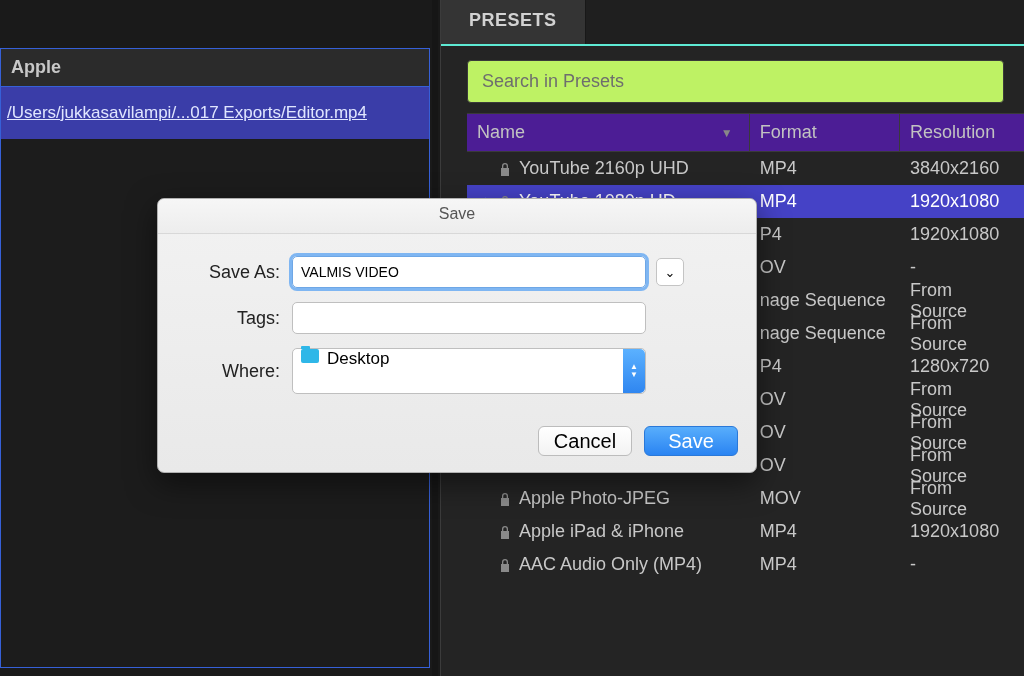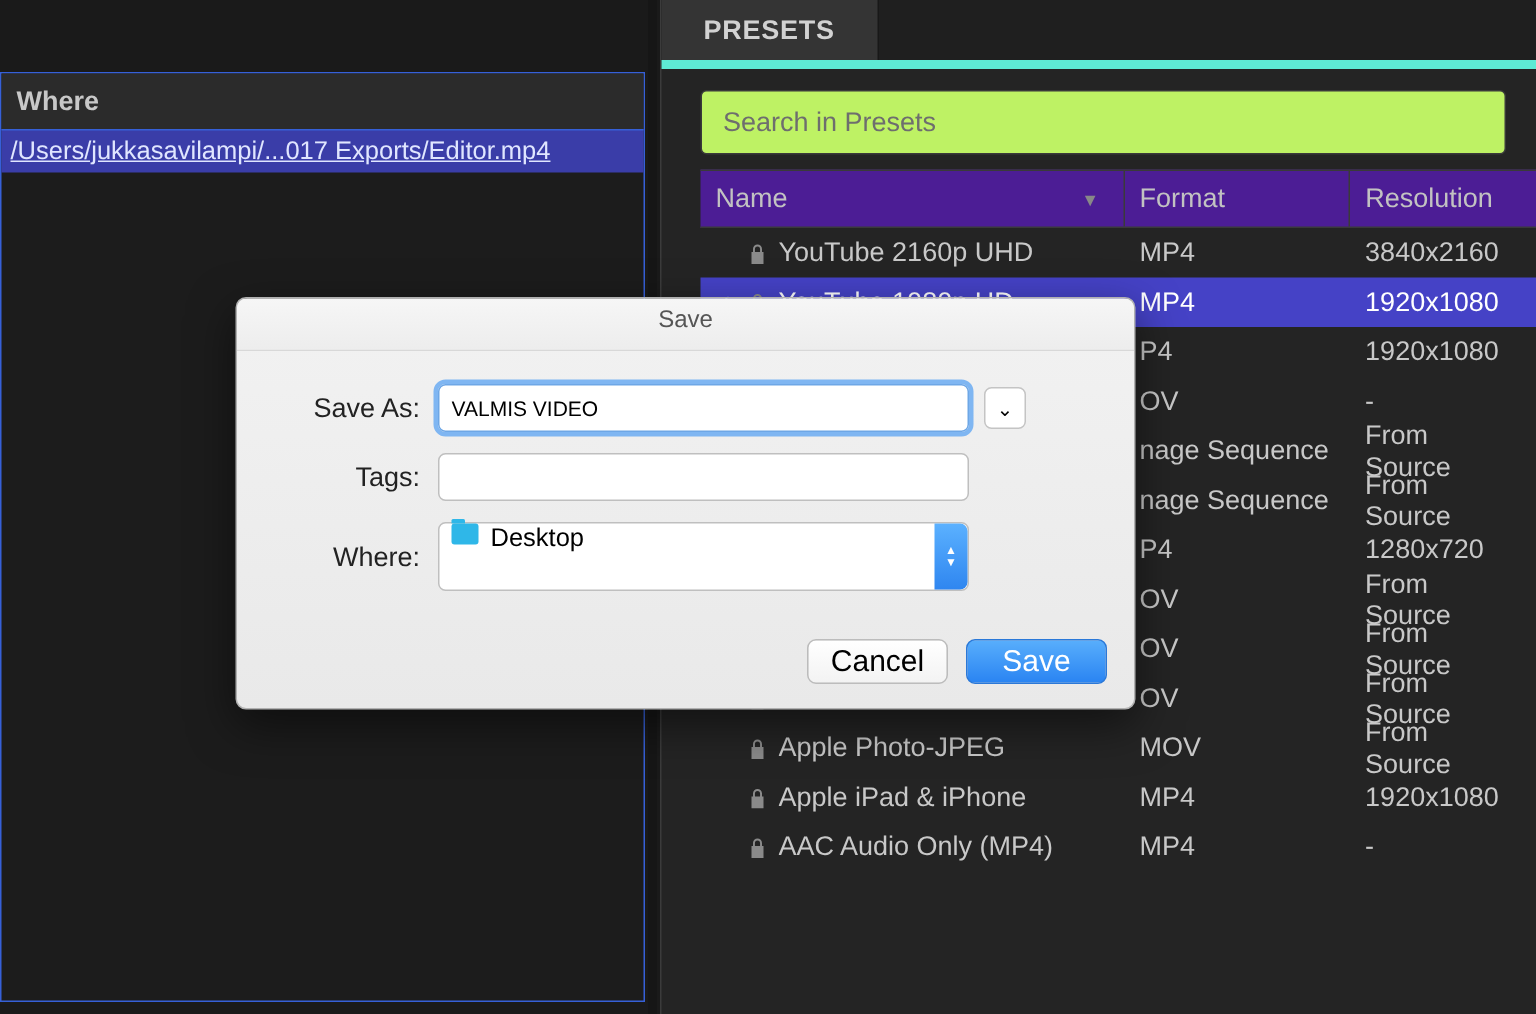--- a/index.html
+++ b/index.html
@@ -31,21 +31,21 @@
       color: #c8c8c8;
       font-size: 18px;
       font-weight: bold;
       padding: 8px 10px;
     }
     .output-path {
       background: #3a3da8;
       color: #e0e6ff;
       text-decoration: underline;
       font-size: 17px;
-      padding: 4px 6px;
+      padding: 16px 6px;
       border-top: 1px solid #3660d8;
       white-space: nowrap;
       overflow: hidden;
       cursor: pointer;
     }
 
     
     .top-strip {
       position: absolute;
       left: 0; top: 0;
@@ -59,21 +59,21 @@
       left: 440px;
       top: 0;
       width: 584px;
       height: 676px;
       background: #242424;
       border-left: 1px solid #3b3b3b;
     }
     .tabs {
       display: flex;
       background: #1f1f1f;
-      border-bottom: 6px solid #5eead4;
+      border-bottom: 2px solid #5eead4;
       height: 46px;
     }
     .tab {
       padding: 10px 28px;
       color: #b8b8b8;
       font-size: 18px;
       font-weight: bold;
       letter-spacing: 0.5px;
       background: #2d2d2d;
       border-right: 1px solid #181818;
@@ -281,21 +281,21 @@
       left: 432px; top:0; width:6px; height:676px;
       background:#161616;
     }
   </style>
 </head>
 <body>
 
 <div class="top-strip"></div>
 
 <div class="left-panel">
-  <div class="output-header">Where</div>
+  <div class="output-header">Apple</div>
   <div class="output-path">/Users/jukkasavilampi/...017 Exports/Editor.mp4</div>
 </div>
 
 <div class="vsep"></div>
 
 <div class="right-panel">
   <div class="tabs">
     <div class="tab active">PRESETS</div>
   </div>
 

